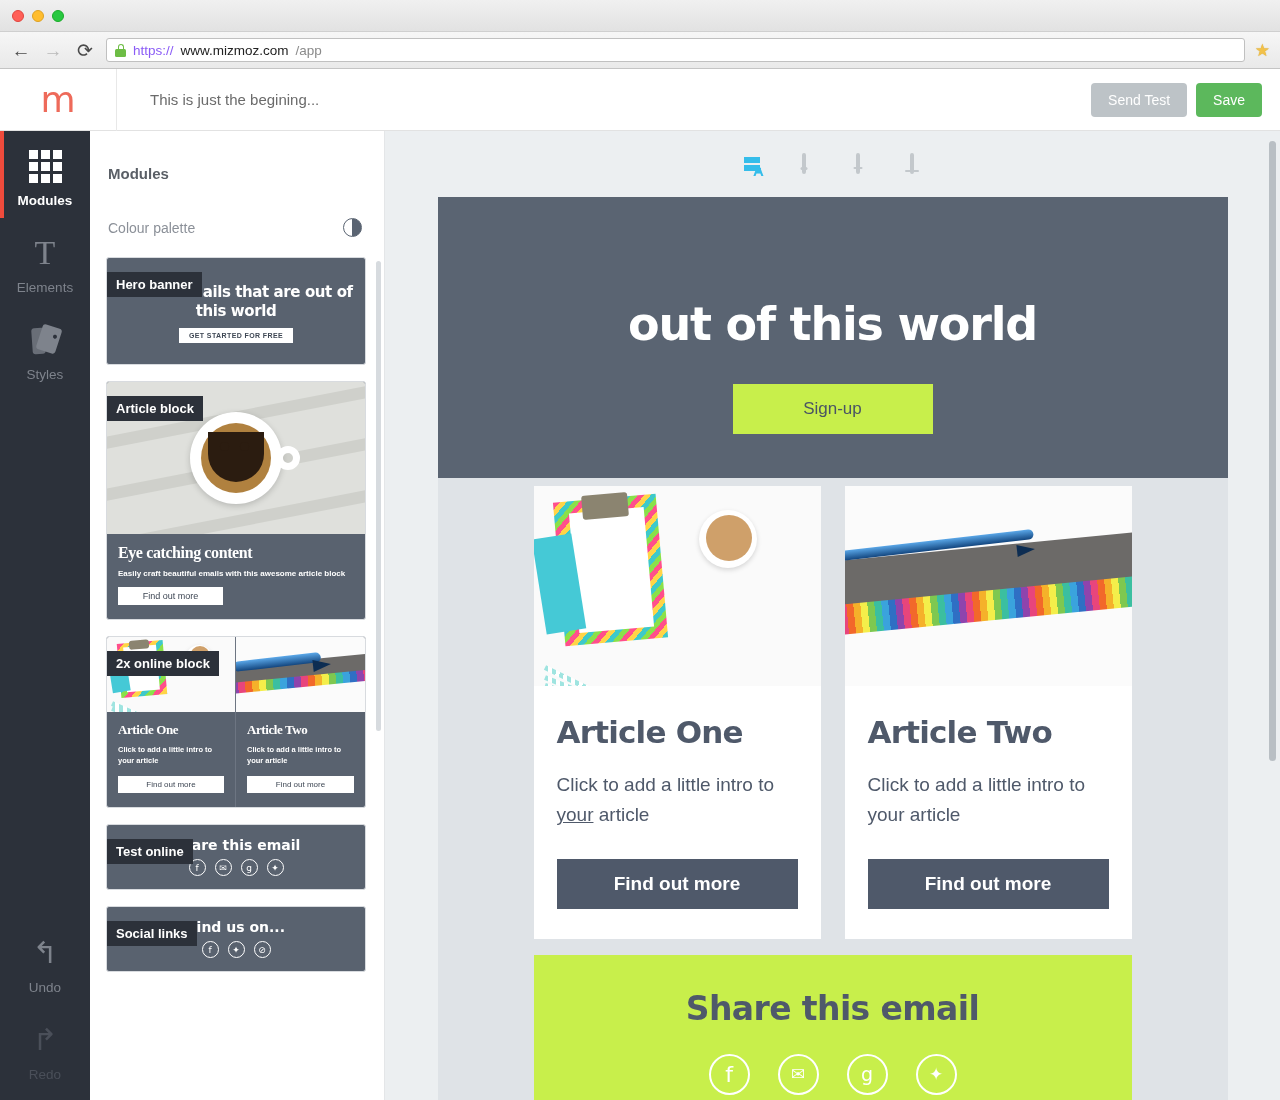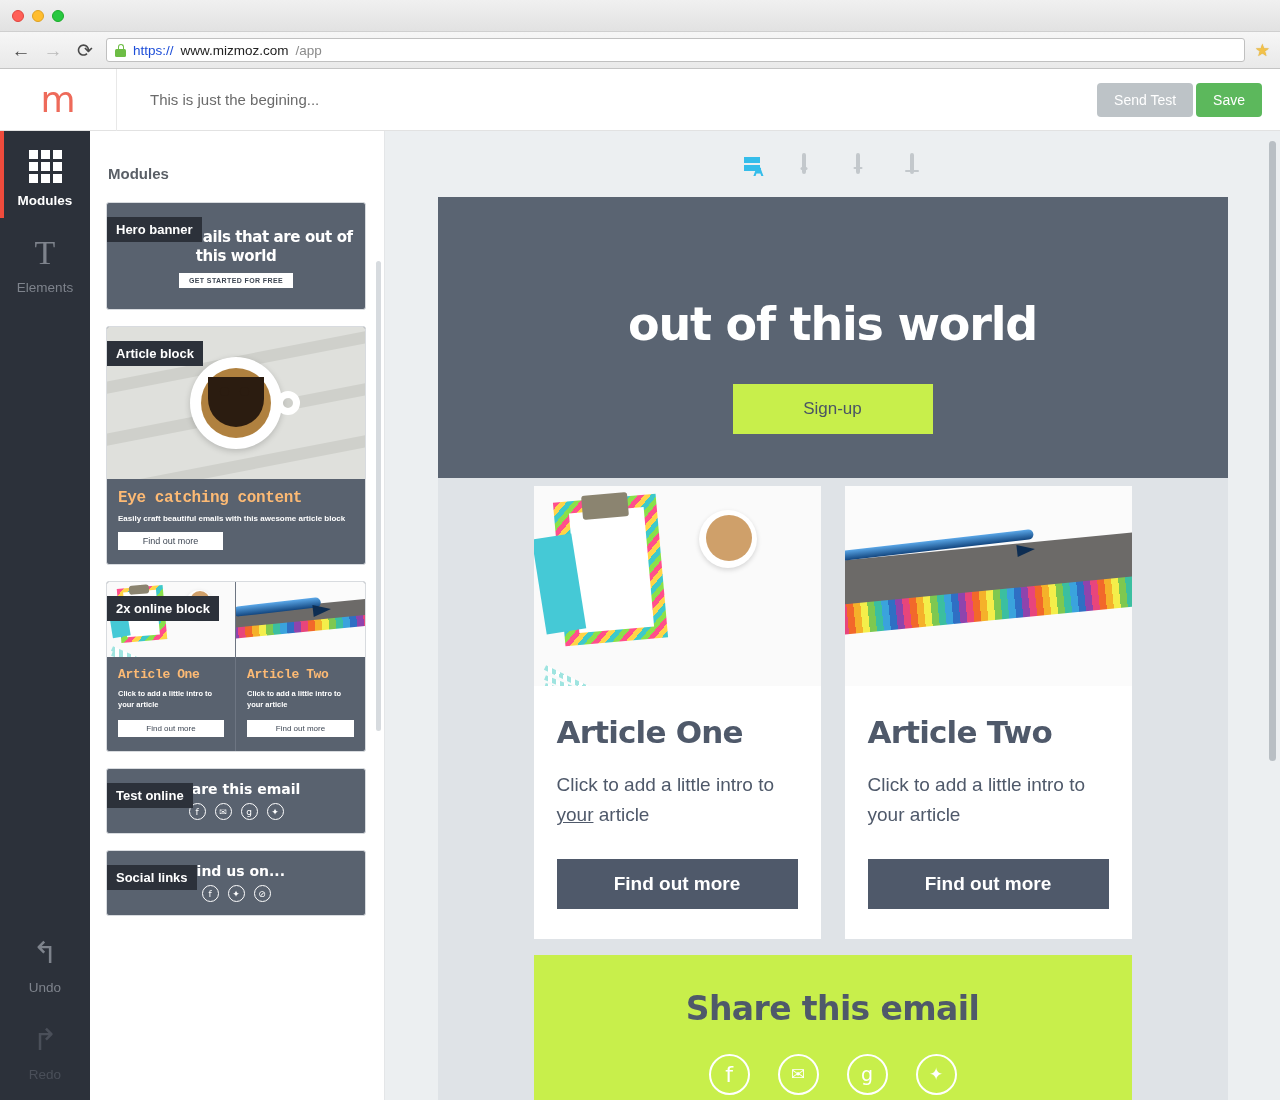--- a/index.html
+++ b/index.html
@@ -47,21 +47,21 @@
   }
   .lock .body {
     position: absolute; bottom: 0; left: 0; width: 11px; height: 8px;
     background: #6dbd45; border-radius: 1.5px;
   }
   .lock .shackle {
     position: absolute; top: 0; left: 2.5px; width: 6px; height: 6px;
     border: 1.6px solid #6dbd45; border-bottom: none;
     border-radius: 3px 3px 0 0;
   }
-  .url-scheme { color: #1d4ed8; }
+  .url-scheme { color: #8b5cf6; }
   .url-host { color: #222; }
   .url-path { color: #8a8a8a; }
   .star-icon { font-size: 17px; color: #f2c14a; text-shadow: 0 0 1px #c79a28; }
 
   
   .app-header {
     height: 62px; background: #fff; display: flex; align-items: center;
     border-bottom: 1px solid #e2e2e2; position: relative;
   }
   .logo-cell {
@@ -71,21 +71,21 @@
   }
   .logo-m {
     font-family: "DejaVu Sans", sans-serif;
     font-size: 36px; color: #ee6a5a; font-weight: 400;
     position: relative; line-height: 1;
   }
   .doc-title {
     margin-left: 33px; font-size: 15px; color: #6b6b6b;
   }
   .header-actions {
-    margin-left: auto; margin-right: 18px; display: flex; gap: 3px;
+    margin-left: auto; margin-right: 18px; display: flex; gap: 9px;
   }
   .btn {
     border: none; border-radius: 4px; cursor: pointer;
     font-size: 14px; padding: 9px 17px; color: #fff;
     font-family: "Liberation Sans", sans-serif;
   }
   .btn-grey { background: #bdc3c7; }
   .btn-green { background: #5cb85c; }
 
   
@@ -164,21 +164,21 @@
     letter-spacing: -0.4px;
   }
   .m-hero-btn {
     background: #fff; color: #3e4754; font-size: 7px; font-weight: bold;
     padding: 4px 10px; letter-spacing: .4px;
   }
 
   .m-photo { height: 152px; position: relative; overflow: hidden; }
   .m-body { padding: 10px 11px 14px; }
   .m-h {
-    color: #fdba74; font-family: Liberation Mono, monospace; font-weight: bold;
+    color: #ffffff; font-family: Liberation Serif, serif; font-weight: bold;
     font-size: 16px; letter-spacing: -0.4px;
   }
   .m-p { color: #fff; font-size: 8px; font-weight: bold; margin-top: 7px; }
   .m-btn {
     margin-top: 9px; background: #fff; color: #3e4754; font-size: 9px;
     text-align: center; padding: 4px 0; width: 105px;
   }
   .m-two { display: flex; }
   .m-col { width: 50%; border-right: 1px solid #6d7582; }
   .m-col:last-child { border-right: none; }
@@ -457,39 +457,54 @@
           </span>
       </div>
       <div class="rail-label">Modules</div>
     </div>
     <div class="rail-item">
       <div class="rail-icon">
         <span class="t-icon">T</span>
       </div>
       <div class="rail-label">Elements</div>
     </div>
+    <div class="rail-item">
+      <div class="rail-icon">
+        <span class="styles-icon">
+          <span class="card c2"></span>
+            <span class="card c1">
+              <span class="dot-sm"></span>
+            </span>
+        </span>
+      </div>
+      <div class="rail-label">Styles</div>
+    </div>
 
     <div class="rail-bottom">
       <div class="rail-item">
         <div class="rail-icon">
             <span class="arrow-icon">↰</span>
           </div>
         <div class="rail-label">Undo</div>
       </div>
       <div class="rail-item dim">
         <div class="rail-icon">
             <span class="arrow-icon">↱</span>
           </div>
         <div class="rail-label">Redo</div>
       </div>
     </div>
   </div>
 
   <div class="panel">
     <div class="panel-title">Modules</div>
+    <div class="palette-row">
+      <span class="palette-label">Colour palette</span>
+      <span class="contrast-icon"></span>
+    </div>
 
     <div class="module-list">
 
       <div class="module-card">
         <span class="module-tag">Hero banner</span>
         <div class="m-hero">
           <div class="m-hero-h">Create emails that are out of this world</div>
           <div class="m-hero-btn">GET STARTED FOR FREE</div>
         </div>
       </div>

